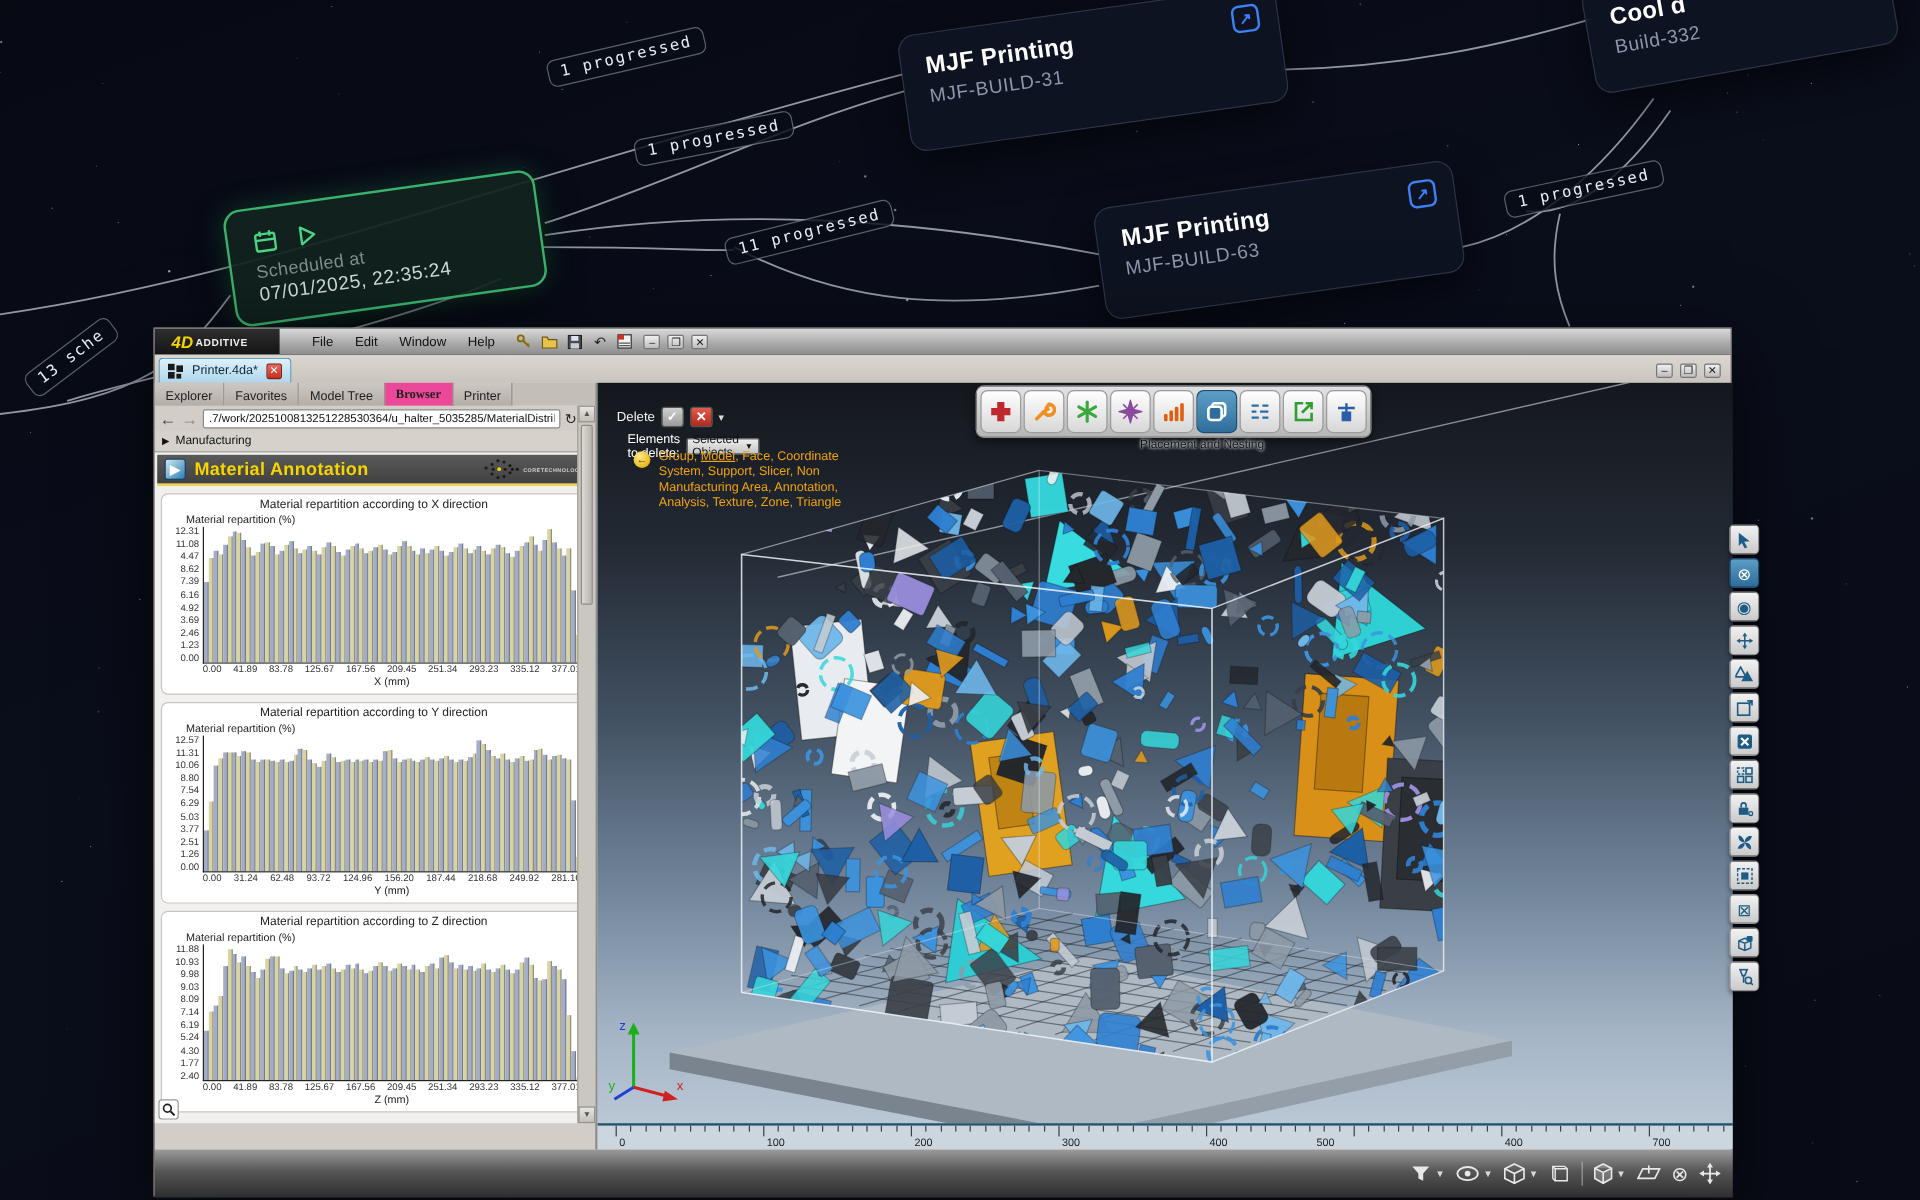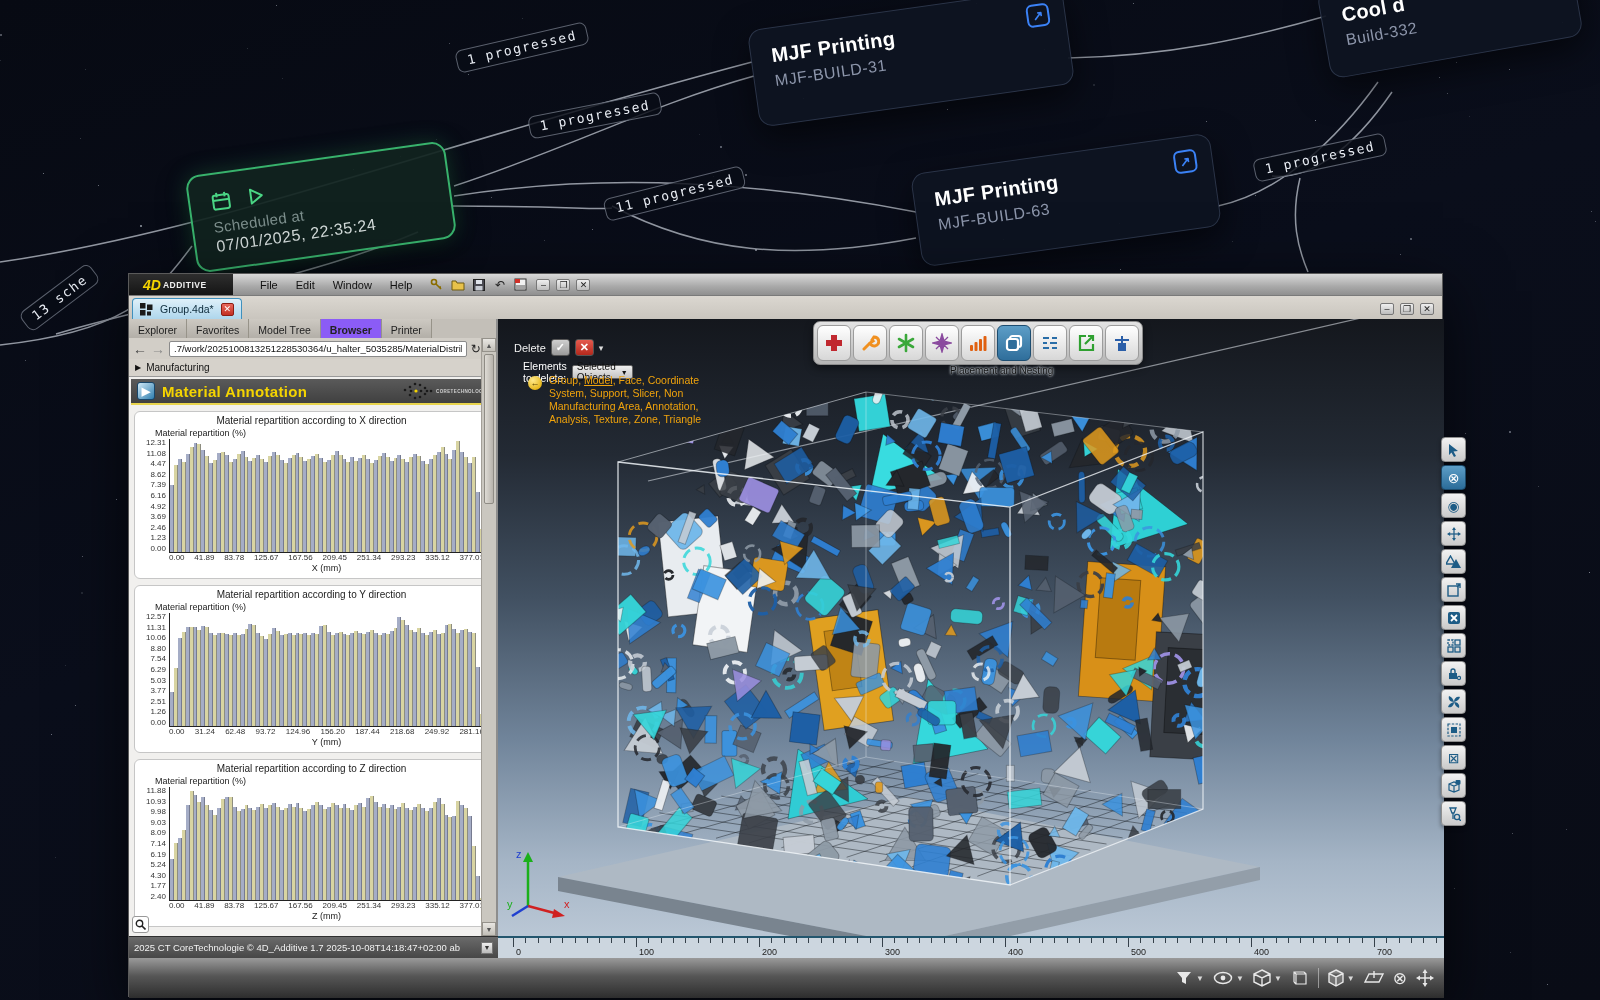--- a/index.html
+++ b/index.html
@@ -54,21 +54,21 @@
     color:#fff;font-size:9px;display:flex;align-items:center;justify-content:center;
     border-radius:2px;border:1px solid #8c1d14;}
   #tabrow .win-ctrls{margin-left:auto;margin-bottom:4px;}
   #main{position:absolute;left:0;top:45px;width:1315px;height:639px;display:flex;
     box-shadow:inset 0 2px 0 #2a6a8e;}
   
   #left-panel{position:relative;width:369px;height:100%;background:#d2cec7;border-right:2px solid #8d8d8d;}
   #panel-tabs{display:flex;height:19px;background:#c3bfb8;}
   .ptab{padding:2px 9px 0;font-size:10.5px;color:#222;background:linear-gradient(#cdc9c2,#b3afa8);
     border-right:1px solid #979389;display:flex;align-items:center;}
-  .ptab.active{background:#8b5cf6;font-weight:bold;}
+  .ptab.active{background:#ec4899;font-weight:bold;font-family:Liberation Serif, serif;}
   #nav-row{display:flex;align-items:center;height:21px;gap:4px;padding:0 4px;background:#d2cec7;}
   .nav-arrow{font-size:14px;font-weight:bold;color:#444;line-height:1;}
   .nav-arrow.fwd{color:#8a8a8a;}
   #url-field{flex:1;height:16px;font-size:9.5px;color:#111;background:#fff;
     border:1px solid #8a8a8a;border-radius:2px;padding:0 4px;font-family:"Liberation Sans",sans-serif;}
   .nav-ic{font-size:12px;color:#222;line-height:1;}
   #doc-row{height:17px;display:flex;align-items:center;gap:5px;padding:0 6px;
     font-size:10px;color:#111;background:#d6d2cb;}
   #doc-row .tri{font-size:8px;}
   #browser{position:relative;height:560px;background:#f1f0ee;overflow:hidden;
@@ -456,21 +456,21 @@
     </div>
 
     <div id="tabrow">
       <div id="doc-tab">
         <svg width="13" height="13" viewBox="0 0 13 13">
           <rect x="0" y="0" width="5.5" height="5.5" fill="#1a1a1a"></rect>
             <rect x="7" y="1.5" width="5.5" height="5.5" fill="#1a1a1a"></rect>
           <rect x="0" y="7" width="5.5" height="5.5" fill="#1a1a1a"></rect>
             <rect x="7" y="8.5" width="4" height="4" fill="#1a1a1a"></rect>
         </svg>
-        <span>Group.4da*</span>
+        <span>Printer.4da*</span>
         <span class="x">✕</span>
       </div>
       <div class="win-ctrls">
         <span class="wc">–</span>
         <span class="wc">❐</span>
         <span class="wc">✕</span>
       </div>
     </div>
 
     <div id="main">
@@ -874,24 +874,20 @@
             </svg>
           </div>
         </div>
 
         <div id="panel-scroll">
           <div class="sc-btn">▲</div>
           <div id="sc-thumb"></div>
           <div class="sc-btn bottom">▼</div>
         </div>
 
-        <div id="status-bar">
-          <span>2025 CT CoreTechnologie © 4D_Additive 1.7 2025-10-08T14:18:47+02:00 ab</span>
-          <span class="mini">▼</span>
-        </div>
       </div>
 
       <div id="viewport">
         <div id="view3d">
 
           <svg id="scene" width="946" height="617" viewBox="0 0 946 617">
             <defs>
               <clipPath id="boxclip">
                 <polygon points="120,143 368,73 705,113 705,490 512,566 120,508"></polygon>
               </clipPath>
@@ -1537,21 +1533,21 @@
             <div class="rtick" style="left: 519.3px; height: 5px;"></div>
             <div class="rtick" style="left: 531.6px; height: 5px;"></div>
             <div class="rtick" style="left: 543.9px; height: 5px;"></div>
             <div class="rtick" style="left: 556.2px; height: 5px;"></div>
             <div class="rtick" style="left: 568.5px; height: 5px;"></div>
             <div class="rtick" style="left: 580.8px; height: 5px;"></div>
             <div class="rtick" style="left: 593.1px; height: 5px;"></div>
             <div class="rtick" style="left: 605.4px; height: 5px;"></div>
             <div class="rtick" style="left: 617.7px; height: 5px;"></div>
             <div class="rtick" style="left: 630px; height: 9px;"></div>
-            <div class="rlabel" style="left: 633px;">500</div>
+            <div class="rlabel" style="left: 599px;">500</div>
             <div class="rtick" style="left: 642.3px; height: 5px;"></div>
             <div class="rtick" style="left: 654.6px; height: 5px;"></div>
             <div class="rtick" style="left: 666.9px; height: 5px;"></div>
             <div class="rtick" style="left: 679.2px; height: 5px;"></div>
             <div class="rtick" style="left: 691.5px; height: 5px;"></div>
             <div class="rtick" style="left: 703.8px; height: 5px;"></div>
             <div class="rtick" style="left: 716.1px; height: 5px;"></div>
             <div class="rtick" style="left: 728.4px; height: 5px;"></div>
             <div class="rtick" style="left: 740.7px; height: 5px;"></div>
             <div class="rtick" style="left: 753px; height: 9px;"></div>

